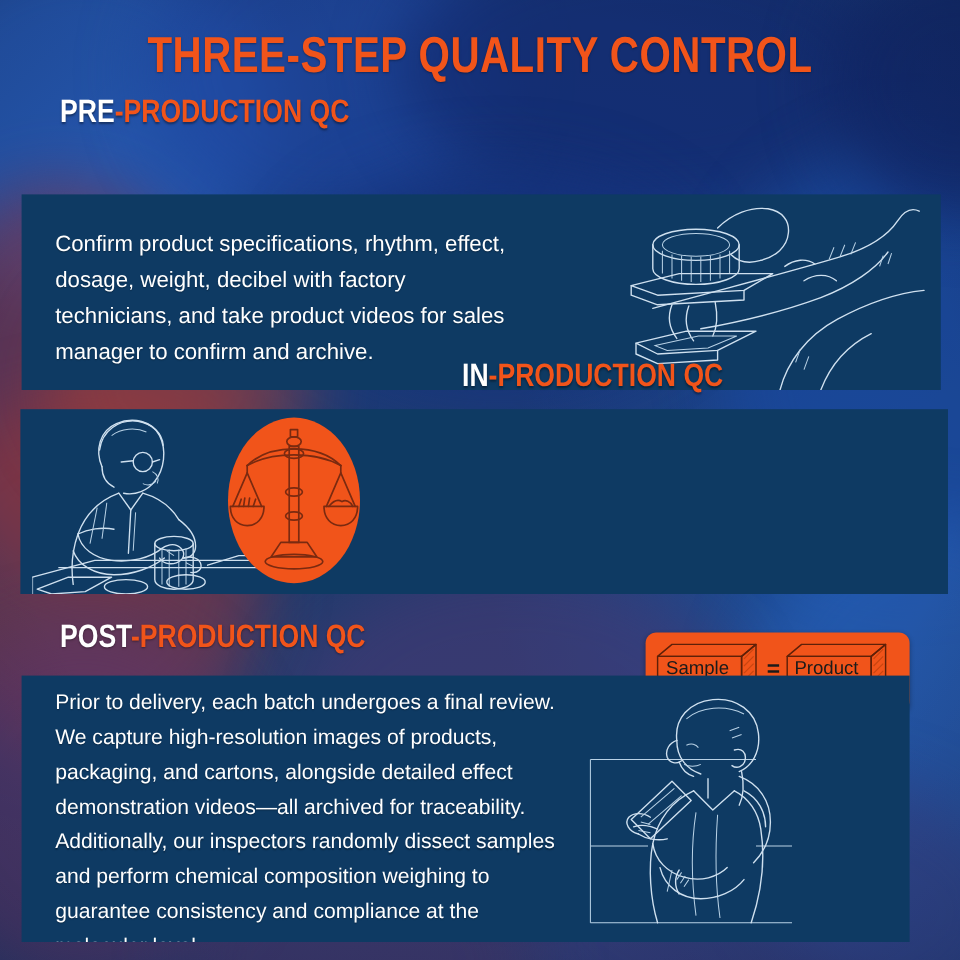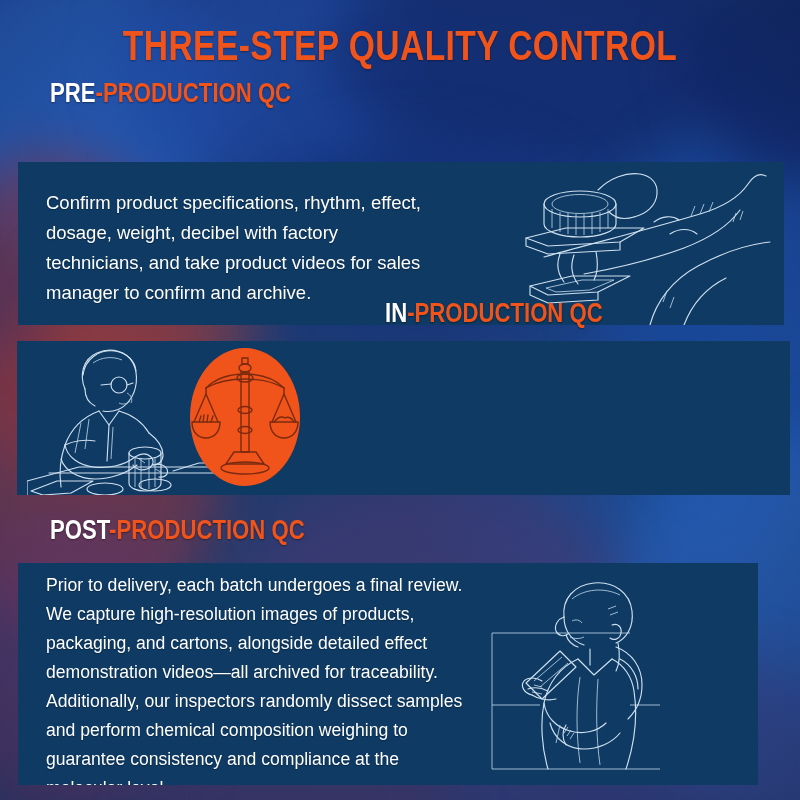--- a/index.html
+++ b/index.html
@@ -335,20 +335,37 @@
 
       <path class="sc" d="M44 104 L66 104 L74 116 L36 116 Z"></path>
       <ellipse class="sc" cx="55" cy="120" rx="24" ry="6"></ellipse>
     </svg>
   </div>
 
   <div class="sec-head" id="head-3">
     <span class="w">POST</span><span class="o">-PRODUCTION QC</span>
   </div>
 
+  <div id="eq-box">
+    <svg class="boxart" viewBox="0 0 220 66" preserveAspectRatio="none">
+
+      <path class="cb" d="M10 20 L22 10 L92 10 L80 20 Z"></path>
+      <path class="cb" d="M10 20 L10 56 L80 56 L80 20 Z"></path>
+      <path class="cb" d="M80 20 L92 10 L92 46 L80 56 Z"></path>
+      <path class="cb-h" d="M82 22 L90 14 M82 28 L90 20 M82 34 L90 26 M82 40 L90 32 M82 46 L90 38 M82 52 L90 44"></path>
+
+      <path class="cb" d="M118 20 L130 10 L200 10 L188 20 Z"></path>
+      <path class="cb" d="M118 20 L118 56 L188 56 L188 20 Z"></path>
+      <path class="cb" d="M188 20 L200 10 L200 46 L188 56 Z"></path>
+      <path class="cb-h" d="M190 22 L198 14 M190 28 L198 20 M190 34 L198 26 M190 40 L198 32 M190 46 L198 38 M190 52 L198 44"></path>
+    </svg>
+    <div class="eq-label" id="eq-sample">Sample</div>
+    <div class="eq-label" id="eq-sign">=</div>
+    <div class="eq-label" id="eq-product">Product</div>
+  </div>
 
   <div class="panel" id="panel-3">
     <div class="ptext" id="text-3">Prior to delivery, each batch undergoes a final review.
 We capture high-resolution images of products,
 packaging, and cartons, alongside detailed effect
 demonstration videos—all archived for traceability.
 Additionally, our inspectors randomly dissect samples
 and perform chemical composition weighing to
 guarantee consistency and compliance at the
 molecular level.</div>

